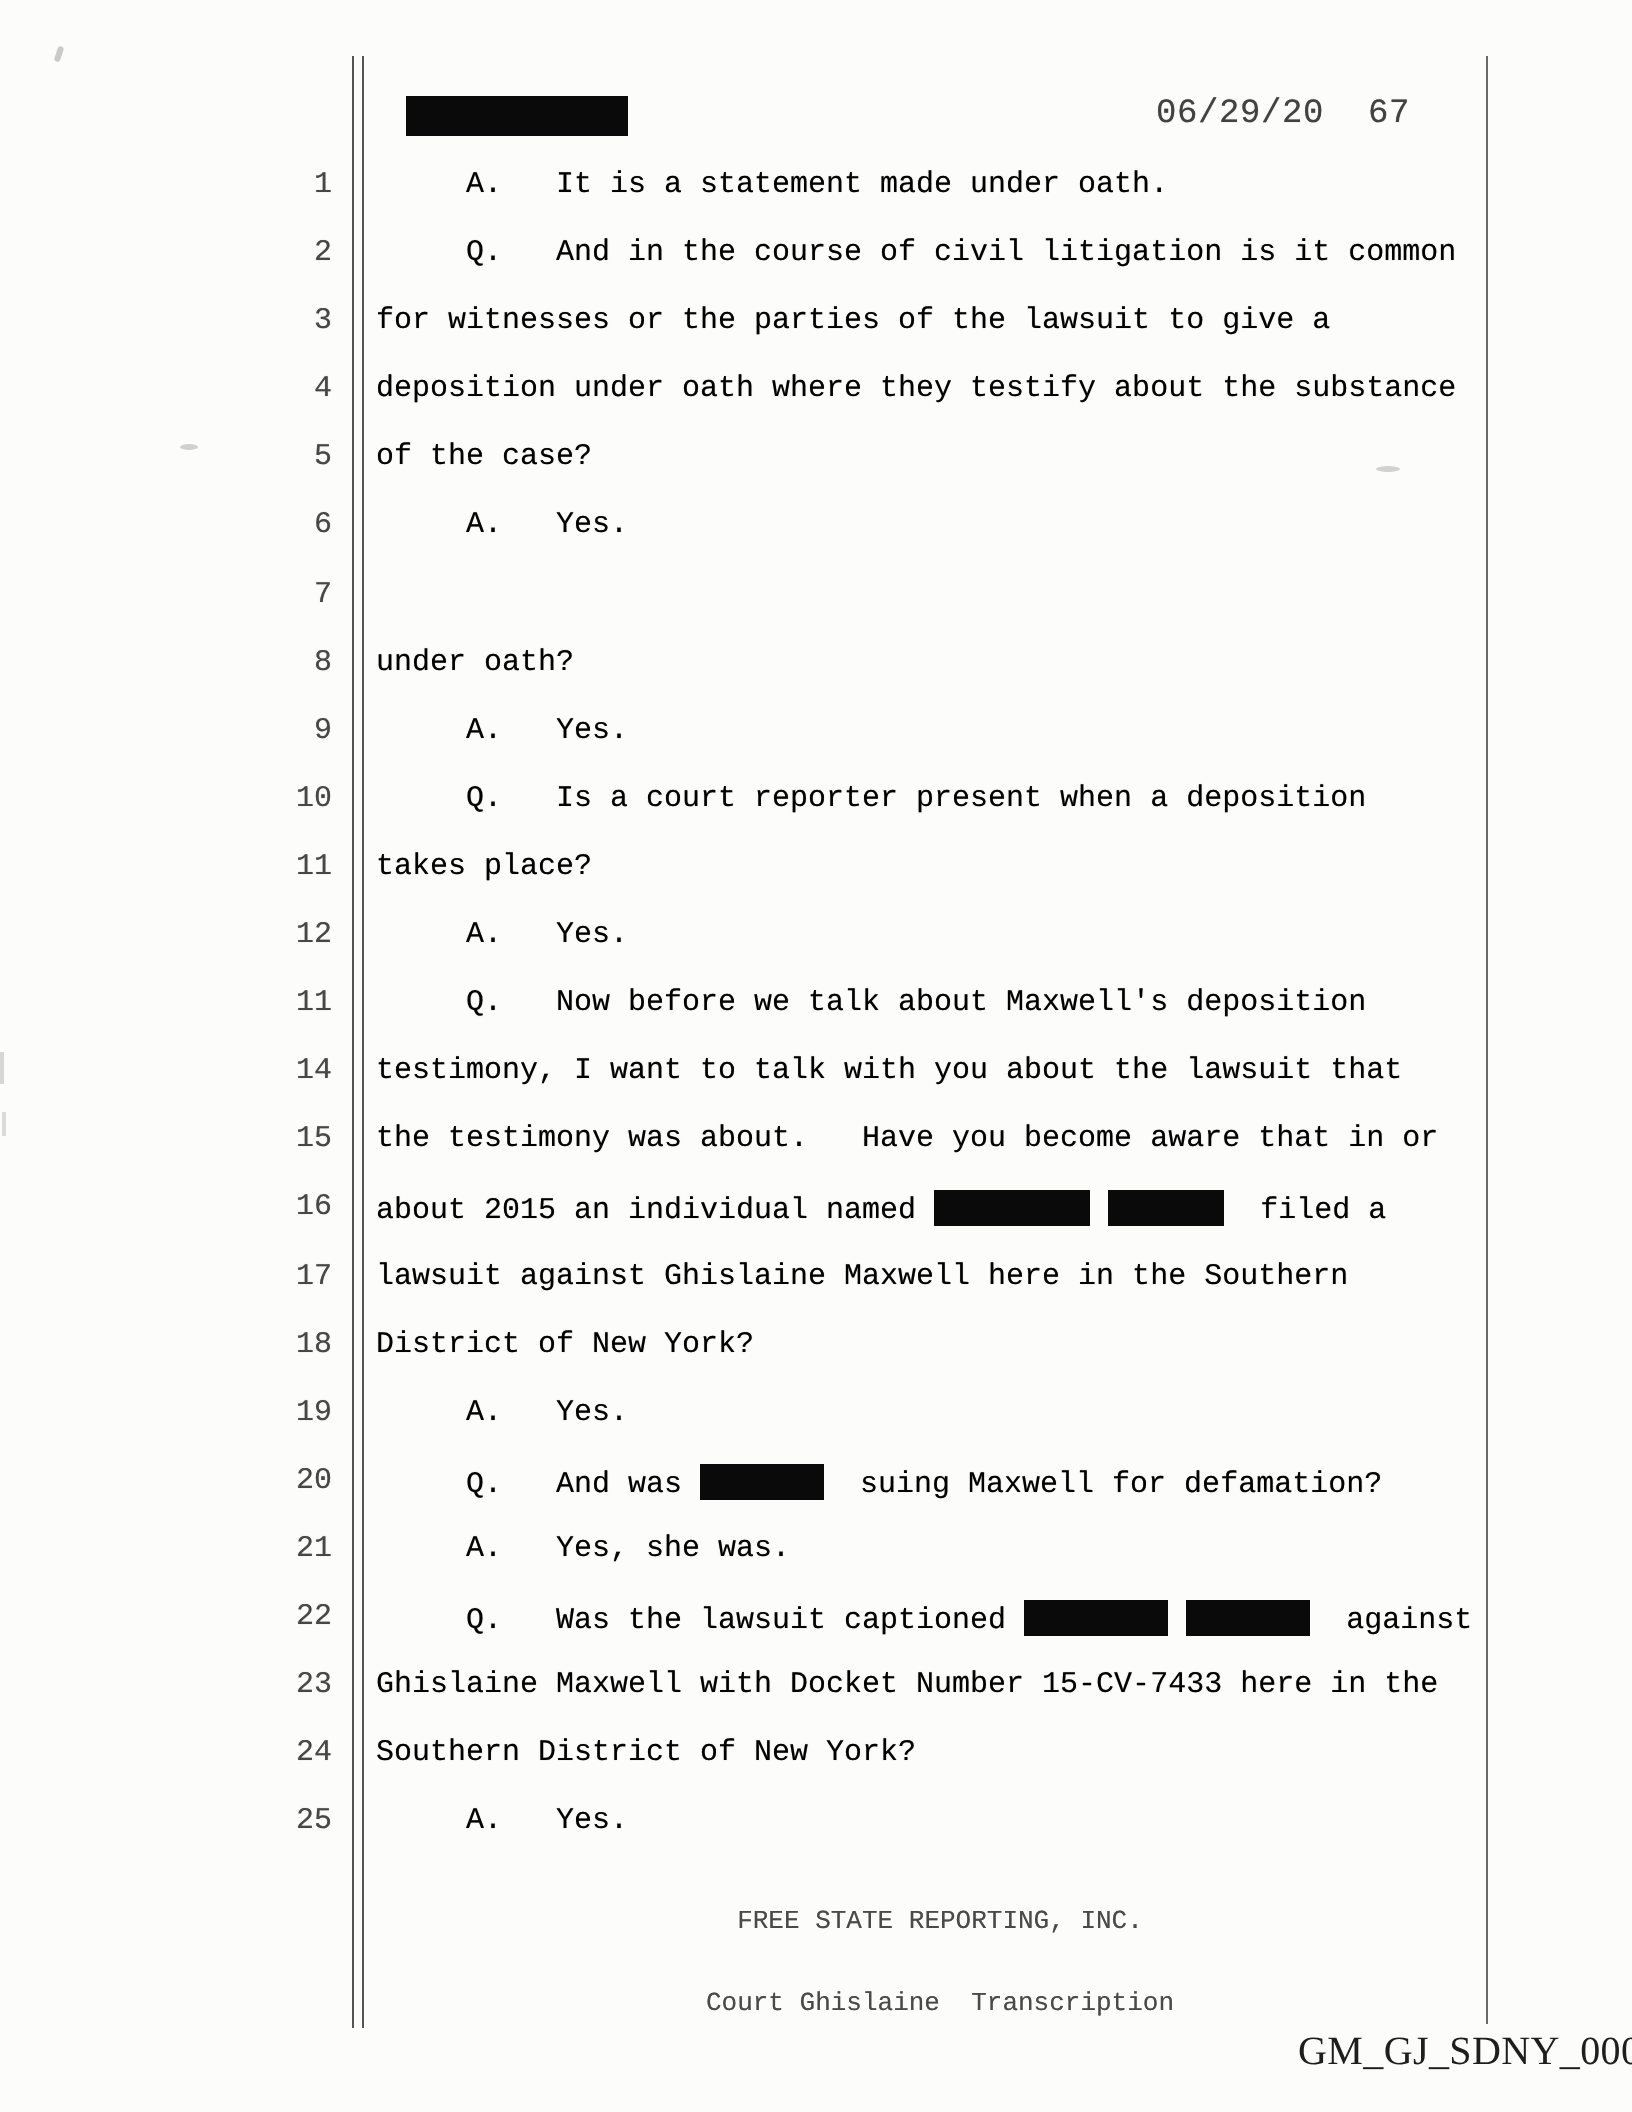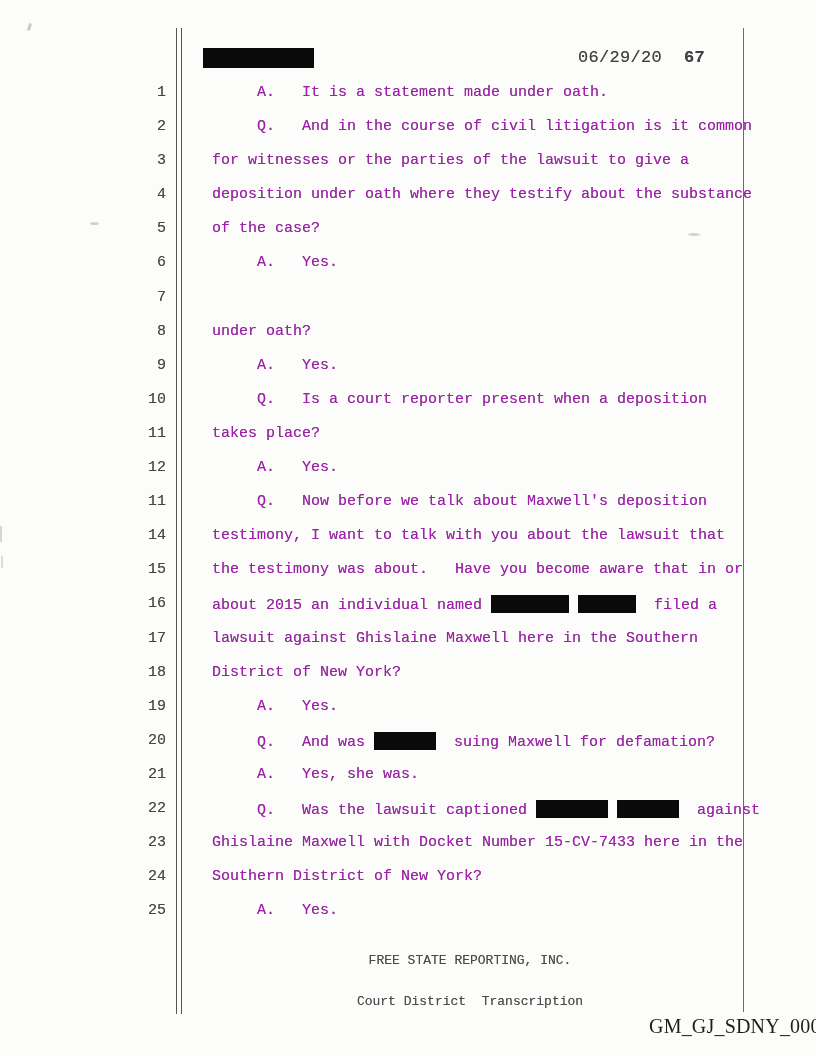--- a/index.html
+++ b/index.html
@@ -23,33 +23,33 @@
   .header-redaction {
     position: absolute; left: 203px; top: 48px;
     width: 111px; height: 20px; background: #0a0a0a;
   }
   .header-meta {
     position: absolute; left: 578px; top: 48px;
     font-size: 17px; letter-spacing: 0.3px;
     white-space: pre; color: #424242;
     text-shadow: 0 0 0.4px rgba(66,66,66,0.6);
   }
-  .header-meta .pageno { margin-left: 22px; font-weight: bold; }
+  .header-meta .pageno { margin-left: 22px; }
 
   
   .transcript { position: absolute; left: 0; top: 84px; width: 100%; }
   .t-line { position: relative; height: 34.1px; font-size: 15px; line-height: 17px; }
   .t-num {
     position: absolute; left: 136px; width: 30px;
     text-align: right; color: #474747;
     text-shadow: 0 0 0.4px rgba(70,70,70,0.55);
   }
   .t-text {
-    position: absolute; left: 212px; white-space: pre;
-    color: #a21caf; text-shadow: 0 0 0.4px rgba(61,61,61,0.6);
+    position: absolute; left: 188px; white-space: pre;
+    color: #000000; text-shadow: 0 0 0.4px rgba(61,61,61,0.6);
   }
   .redact {
     display: inline-block; height: 18px; background: #0a0a0a;
     vertical-align: -4px;
   }
 
   
   .footer {
     position: absolute; left: 200px; top: 927px; width: 540px;
     text-align: center; font-size: 13px; line-height: 13.5px;
@@ -187,19 +187,19 @@
         <span class="t-text">Southern District of New York?</span>
       </div>
       <div class="t-line">
         <span class="t-num">25</span>
         <span class="t-text">     A.   Yes.</span>
       </div>
     </div>
 
   <div class="footer">
     <div>FREE STATE REPORTING, INC.</div>
-    <div>Court District  Transcription</div>
+    <div>Court Ghislaine  Transcription</div>
     
   </div>
 
   <div class="bates">GM_GJ_SDNY_00000458</div>
 
 </div>
 
 </body></html>

